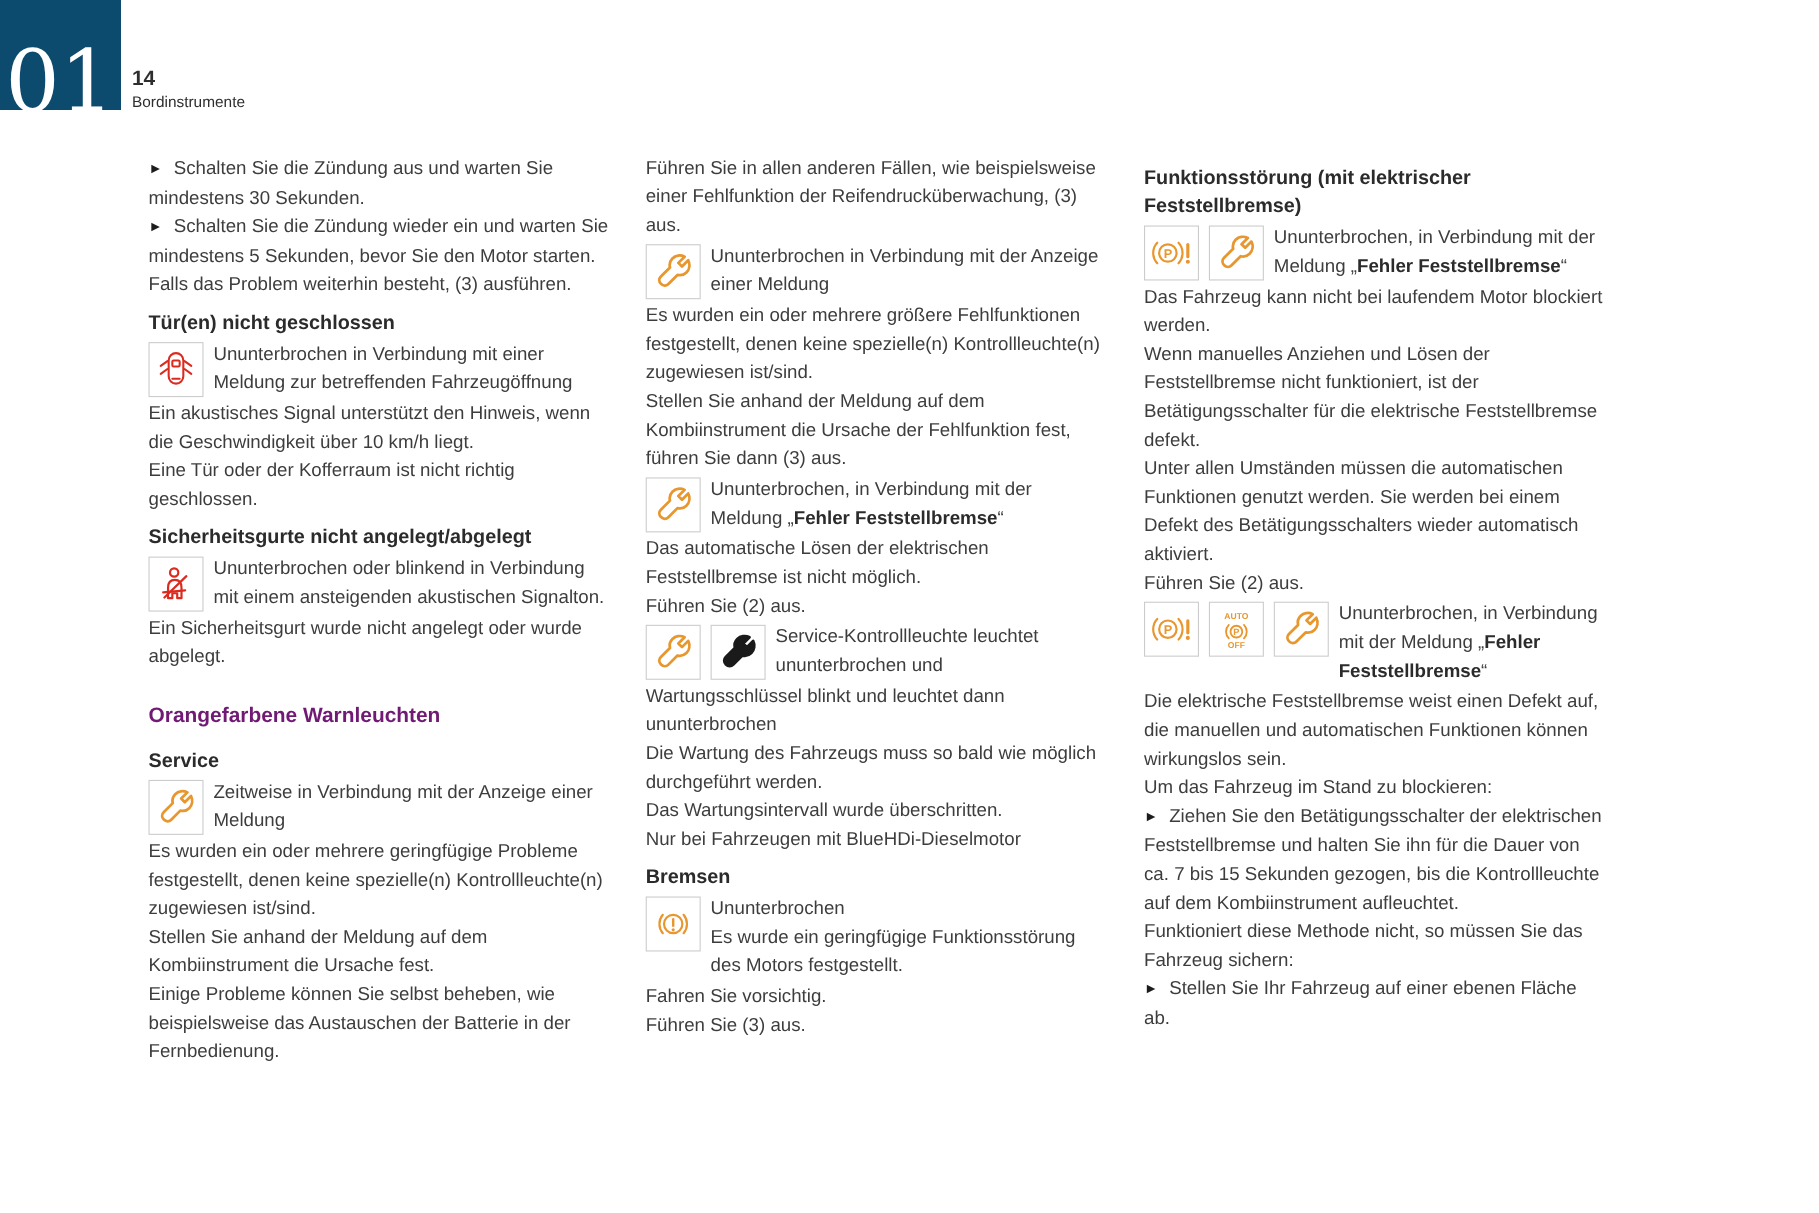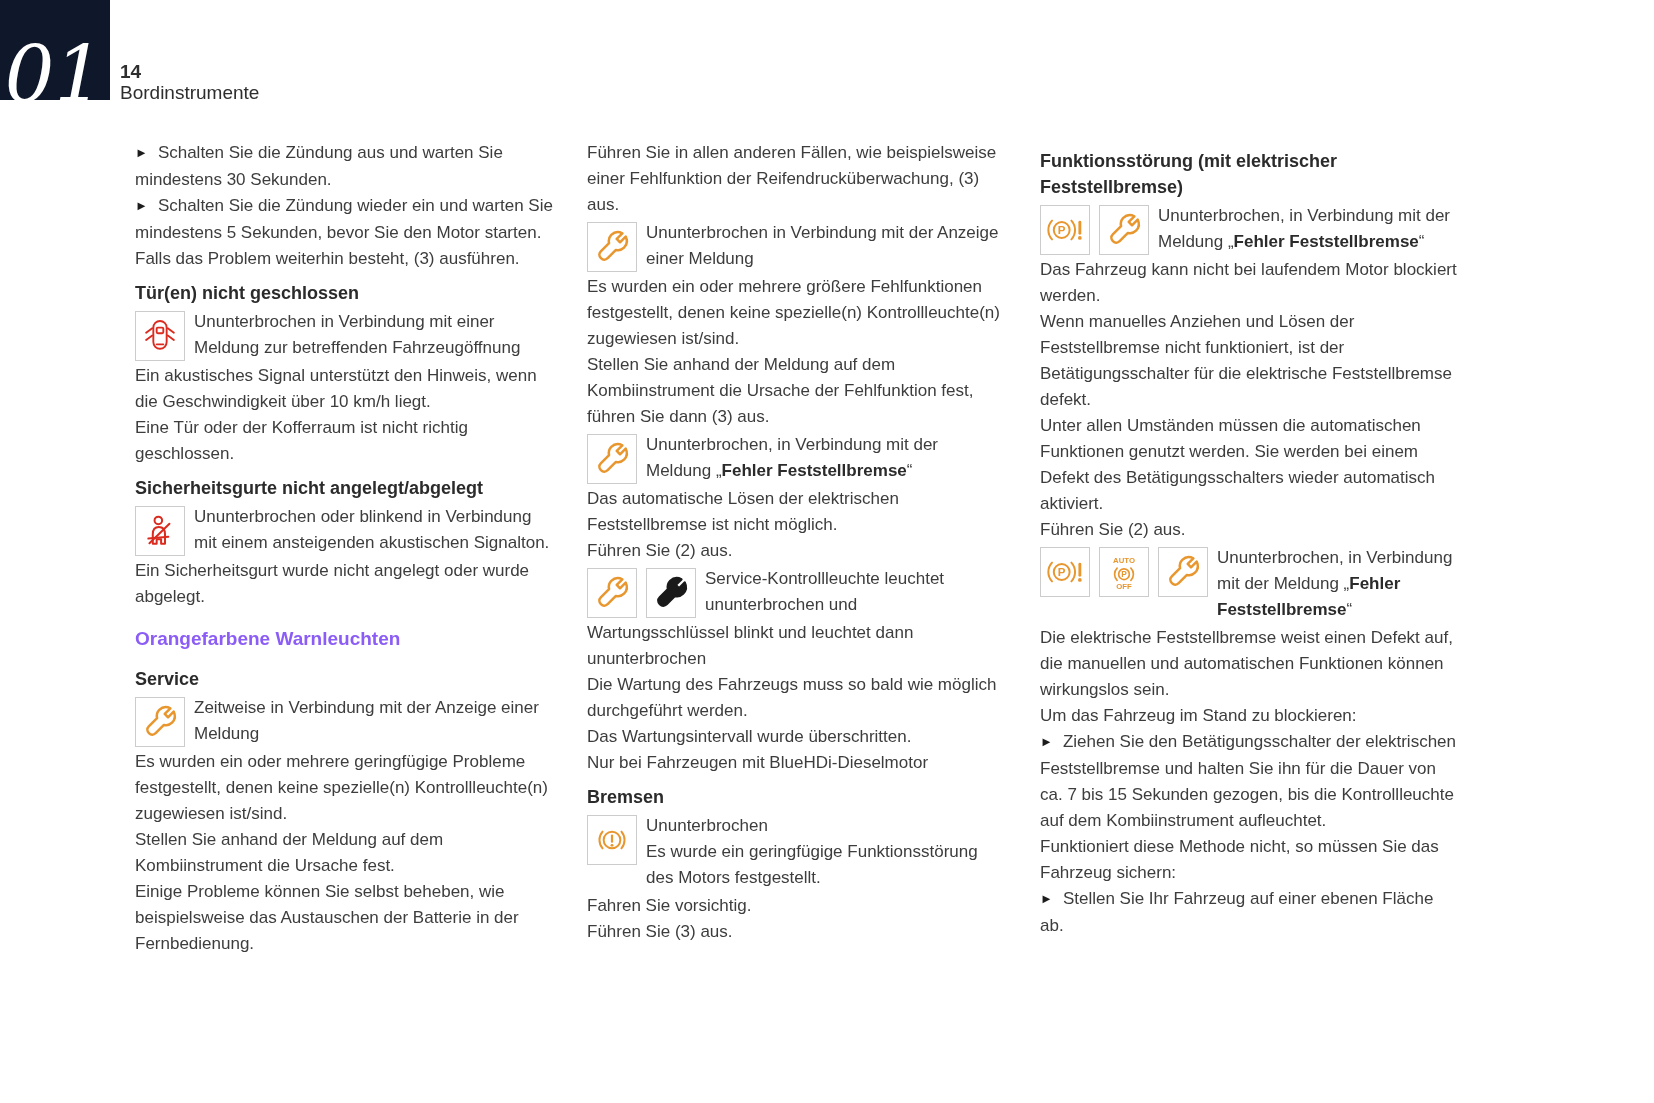--- a/index.html
+++ b/index.html
@@ -1,29 +1,29 @@
 <!DOCTYPE html>
 <html lang="de"><head>
 <meta charset="utf-8">
 <style>
   html,body{margin:0;padding:0;background:#ffffff;}
   .page{position:relative;width:1654px;height:1103px;background:#ffffff;overflow:hidden;
         font-family:"Liberation Sans","DejaVu Sans",sans-serif;color:#3d3d3d;}
   
-  .chapter-tab{position:absolute;left:0;top:0;width:110px;height:100px;background:#0f172a;font-style:italic;}
+  .chapter-tab{position:absolute;left:0;top:0;width:110px;height:100px;background:#0c4a6e;}
   .chapter-tab .num{position:absolute;right:6px;bottom:-14px;color:#ffffff;
         font-family:"DejaVu Serif","Liberation Serif",serif;font-size:78px;font-weight:400;line-height:1;}
   .page-head{position:absolute;left:120px;top:62px;}
   .page-num{font-size:19px;font-weight:bold;color:#2e2e2e;line-height:20px;}
-  .page-title{font-size:19px;color:#2e2e2e;line-height:21px;}
+  .page-title{font-size:14px;color:#2e2e2e;line-height:21px;}
   
   .col{position:absolute;top:140px;width:418px;font-size:17px;line-height:26px;}
   .col1{left:135px;} .col2{left:587px;} .col3{left:1040px;width:420px;}
   .col p{margin:0;clear:left;}
-  .h2{font-size:19px;font-weight:bold;color:#8b5cf6;margin:16px 0 14px;clear:left;line-height:26px;}
+  .h2{font-size:19px;font-weight:bold;color:#701a75;margin:28px 0 14px;clear:left;line-height:26px;}
   .h3{font-size:18px;font-weight:bold;color:#2b2b2b;margin:8px 0 3px;clear:left;line-height:26px;}
   .bullet .tri{display:inline-block;font-size:13px;color:#1c1c1c;margin-right:10px;transform:translateY(-1px);}
   .iconrow{margin:2px 0;clear:left;}
   .iconbox{float:left;width:50px;height:50px;border:1px solid #cccccc;background:#ffffff;
         margin:2px 9px 2px 0;display:flex;align-items:center;justify-content:center;box-sizing:border-box;}
   b{color:#2b2b2b;}
 </style>
 </head>
 <body>
 

